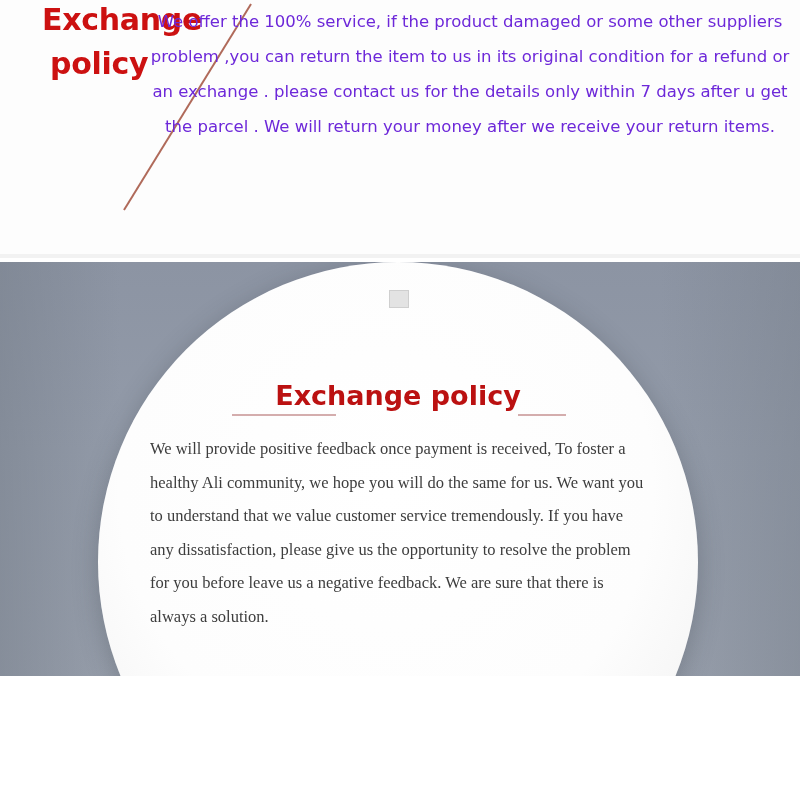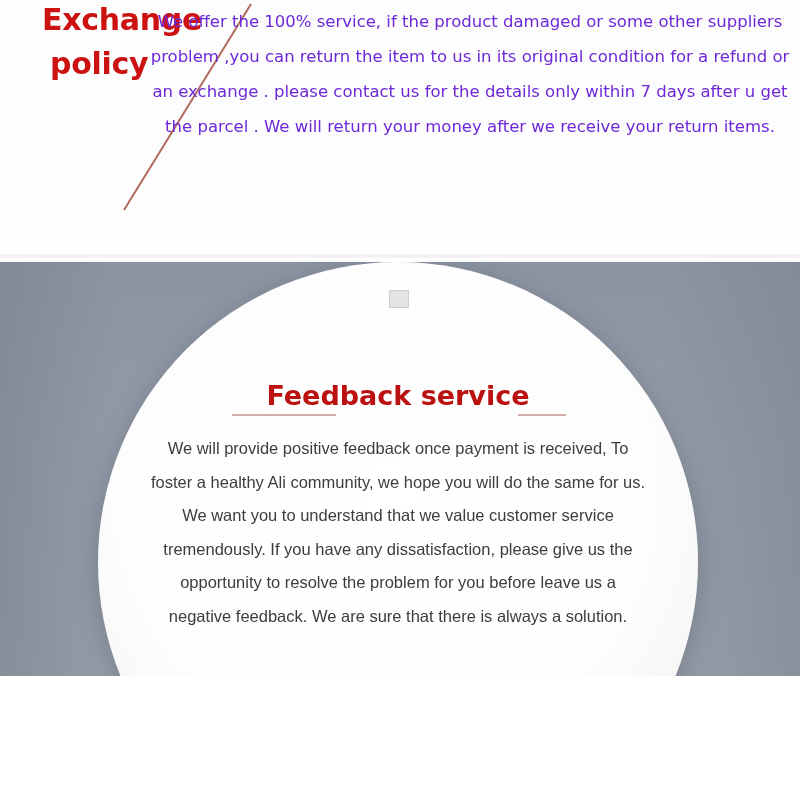--- a/index.html
+++ b/index.html
@@ -145,25 +145,24 @@
     background: #d4adad;
   }
   .rule-left  { left: 134px; width: 104px; }
   .rule-right { left: 420px; width: 48px; }
 
   .feedback-body {
     position: absolute;
     left: 52px;
     top: 170px;
     width: 496px;
-    text-align: center;
     color: #3d3d3d;
     font-size: 16.5px;
     line-height: 33.5px;
-    font-family: Liberation Sans, sans-serif;
+    font-family: Liberation Serif, serif;
   }
 </style>
 </head>
 <body>
 
 <div class="page">
 
   <div class="top-section">
 
     <div class="exchange-title">
@@ -180,21 +179,21 @@
 
   <div class="bottom-section">
     <div class="grey-shade-left"></div>
     <div class="grey-shade-right"></div>
 
     <div class="circle-card">
 
       <div class="tab tab-top"></div>
       <div class="tab tab-bottom"></div>
 
-      <div class="feedback-title">Feedback service</div>
+      <div class="feedback-title">Exchange policy</div>
       <div class="title-rule rule-left"></div>
       <div class="title-rule rule-right"></div>
 
       <div class="feedback-body">We will provide positive feedback once payment is received, To foster a healthy Ali community, we hope you will do the same for us. We want you to understand that we value customer service tremendously. If you have any dissatisfaction, please give us the opportunity to resolve the problem for you before leave us a negative feedback. We are sure that there is always a solution.</div>
     </div>
   </div>
 
 </div>
 
 </body></html>

